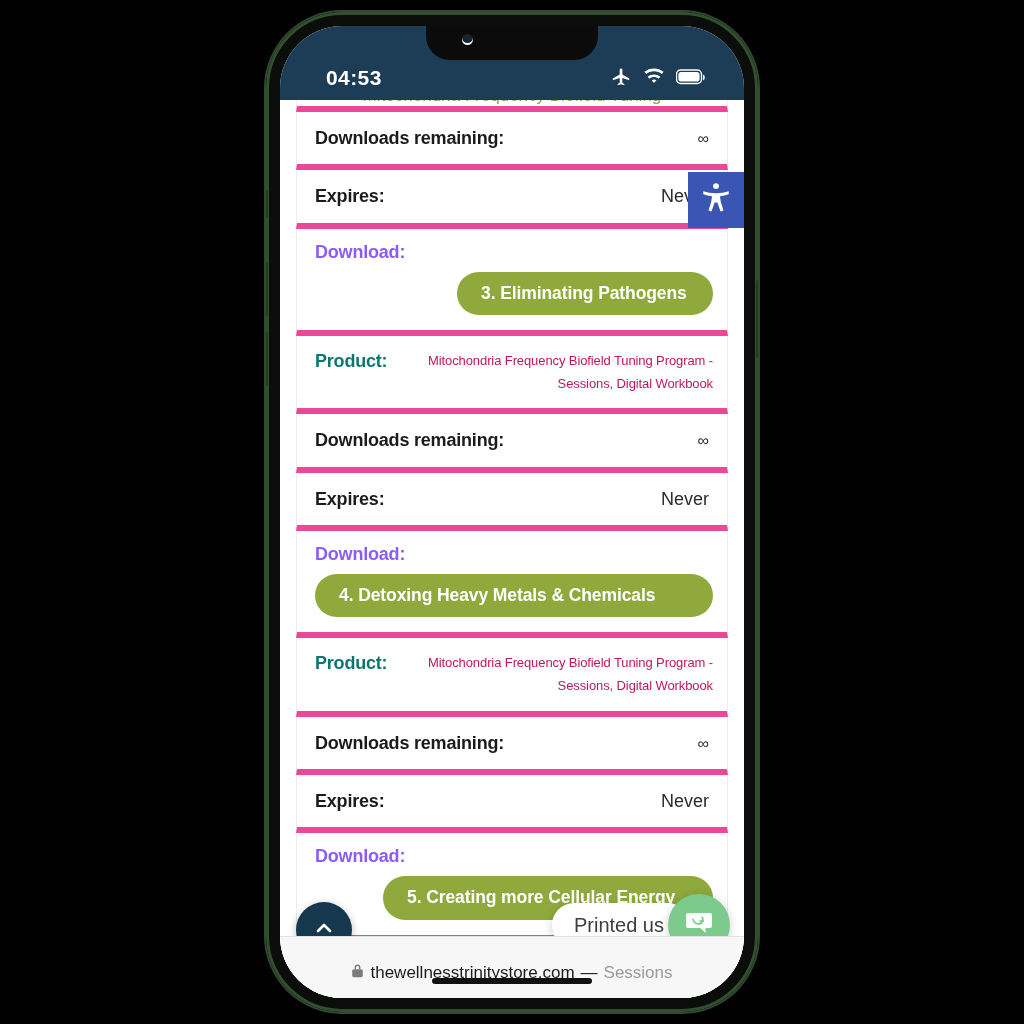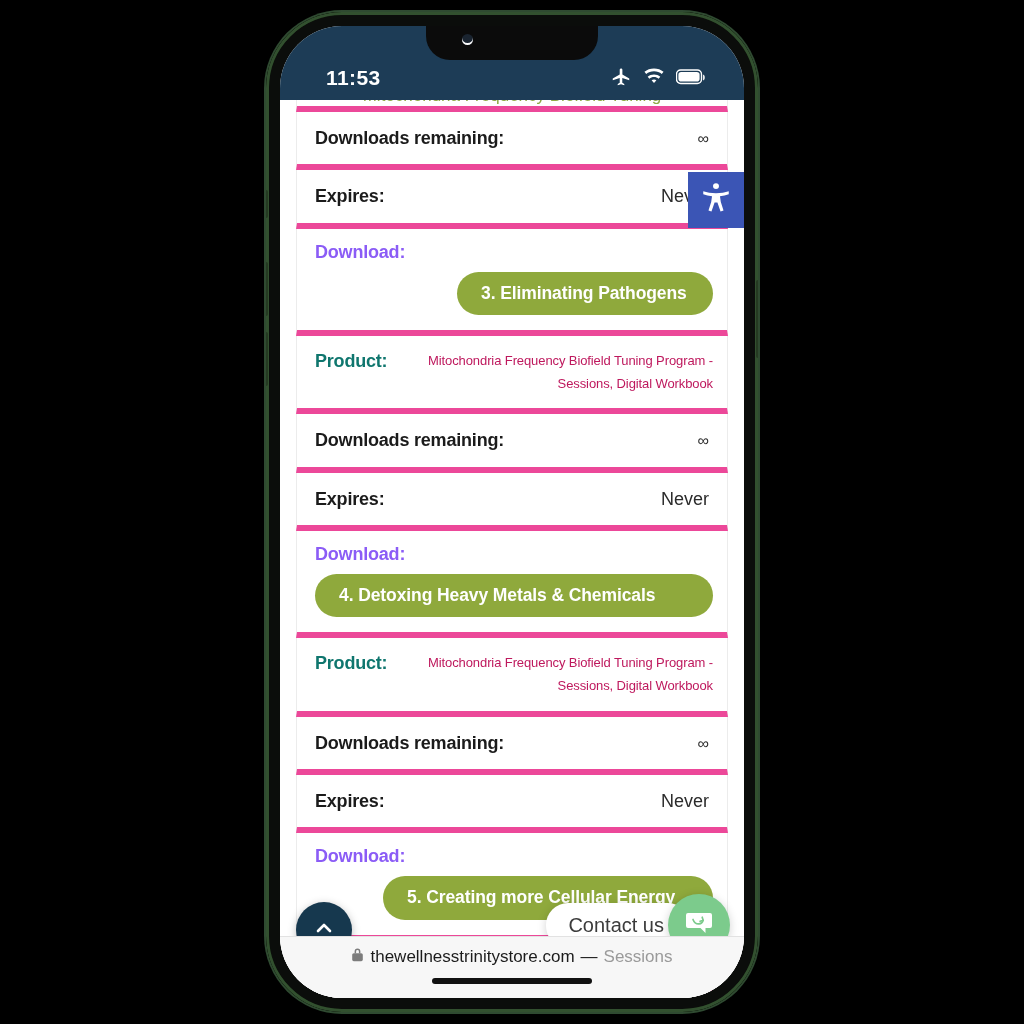--- a/index.html
+++ b/index.html
@@ -216,21 +216,21 @@
   }
 
   
   #browser-bar{
     position:absolute;
     left:0; right:0; bottom:0;
     height:62px;
     background:#f7f7f7;
     border-top:1px solid #e2e2e2;
     display:flex; flex-direction:column;
-    align-items:center; justify-content:flex-start;
+    align-items:center; justify-content:center;
     padding-top:10px;
   }
   #url-line{
     display:flex; align-items:center; gap:6px;
     font-size:17px; color:#1c1c1c;
   }
   #url-private{ color:#9a9a9a; }
   #home-indicator{
     position:absolute; bottom:14px; left:50%; transform:translateX(-50%);
     width:160px; height:6px; border-radius:3px; background:#111;
@@ -246,21 +246,21 @@
     <div id="side-btn-left-2"></div>
     <div id="side-btn-left-3"></div>
     <div id="side-btn-right"></div>
 
     <div id="screen">
 
       <div id="status-bar">
         <div id="notch">
           <div id="notch-cam"></div>
         </div>
-        <div id="status-time">11:53</div>
+        <div id="status-time">04:53</div>
         <div id="status-icons">
           <span class="sbicon">
             <svg width="22" height="22" viewBox="0 0 24 24" fill="#fff">
               <path d="M21 15.5v-1.8l-7.5-4.4V4.2c0-.8-.6-1.5-1.4-1.5s-1.5.7-1.5 1.5v5.1L3 13.7v1.8l7.6-2.3v5l-2.2 1.4v1.4l3.6-1 3.6 1v-1.4l-2.2-1.4v-5L21 15.5z"></path>
             </svg>
           </span>
           <span class="sbicon">
             <svg width="22" height="18" viewBox="0 0 24 18" fill="#fff">
               <path d="M12 15.6l2.6-3.1c-1.4-1.2-3.7-1.2-5.2 0L12 15.6z"></path>
               <path d="M12 9.1c1.9 0 3.7.7 5 1.8l1.9-2.2c-1.9-1.6-4.3-2.5-6.9-2.5s-5 .9-6.9 2.5L7 10.9c1.3-1.1 3.1-1.8 5-1.8z"></path>
@@ -347,21 +347,21 @@
 
         <div id="scroll-top-btn">
           <span>
             <svg width="24" height="24" viewBox="0 0 24 24" fill="none" stroke="#fff" stroke-width="2.6" stroke-linecap="round" stroke-linejoin="round">
               <polyline points="6,15 12,9 18,15"></polyline>
             </svg>
           </span>
         </div>
 
         <div id="contact-widget">
-          <div id="contact-pill">Contact us</div>
+          <div id="contact-pill">Printed us</div>
           <div id="contact-bubble">
             <span>
               <svg width="32" height="32" viewBox="0 0 32 32">
                 <path d="M5 6h22a2 2 0 0 1 2 2v11a2 2 0 0 1-2 2h-4.5v5l-5-5H5a2 2 0 0 1-2-2V8a2 2 0 0 1 2-2z" fill="#ffffff"></path>
                 <path d="M10 12.5c1.2 3.2 3.6 4.6 6 4.4 2.2-.2 3.6-1.6 4-3.6" fill="none" stroke="#7ccb8c" stroke-width="1.7" stroke-linecap="round"></path>
                 <polyline points="19.2,10.2 20.2,13.4 17.1,14.2" fill="none" stroke="#7ccb8c" stroke-width="1.7" stroke-linecap="round" stroke-linejoin="round"></polyline>
               </svg>
             </span>
           </div>
         </div>

